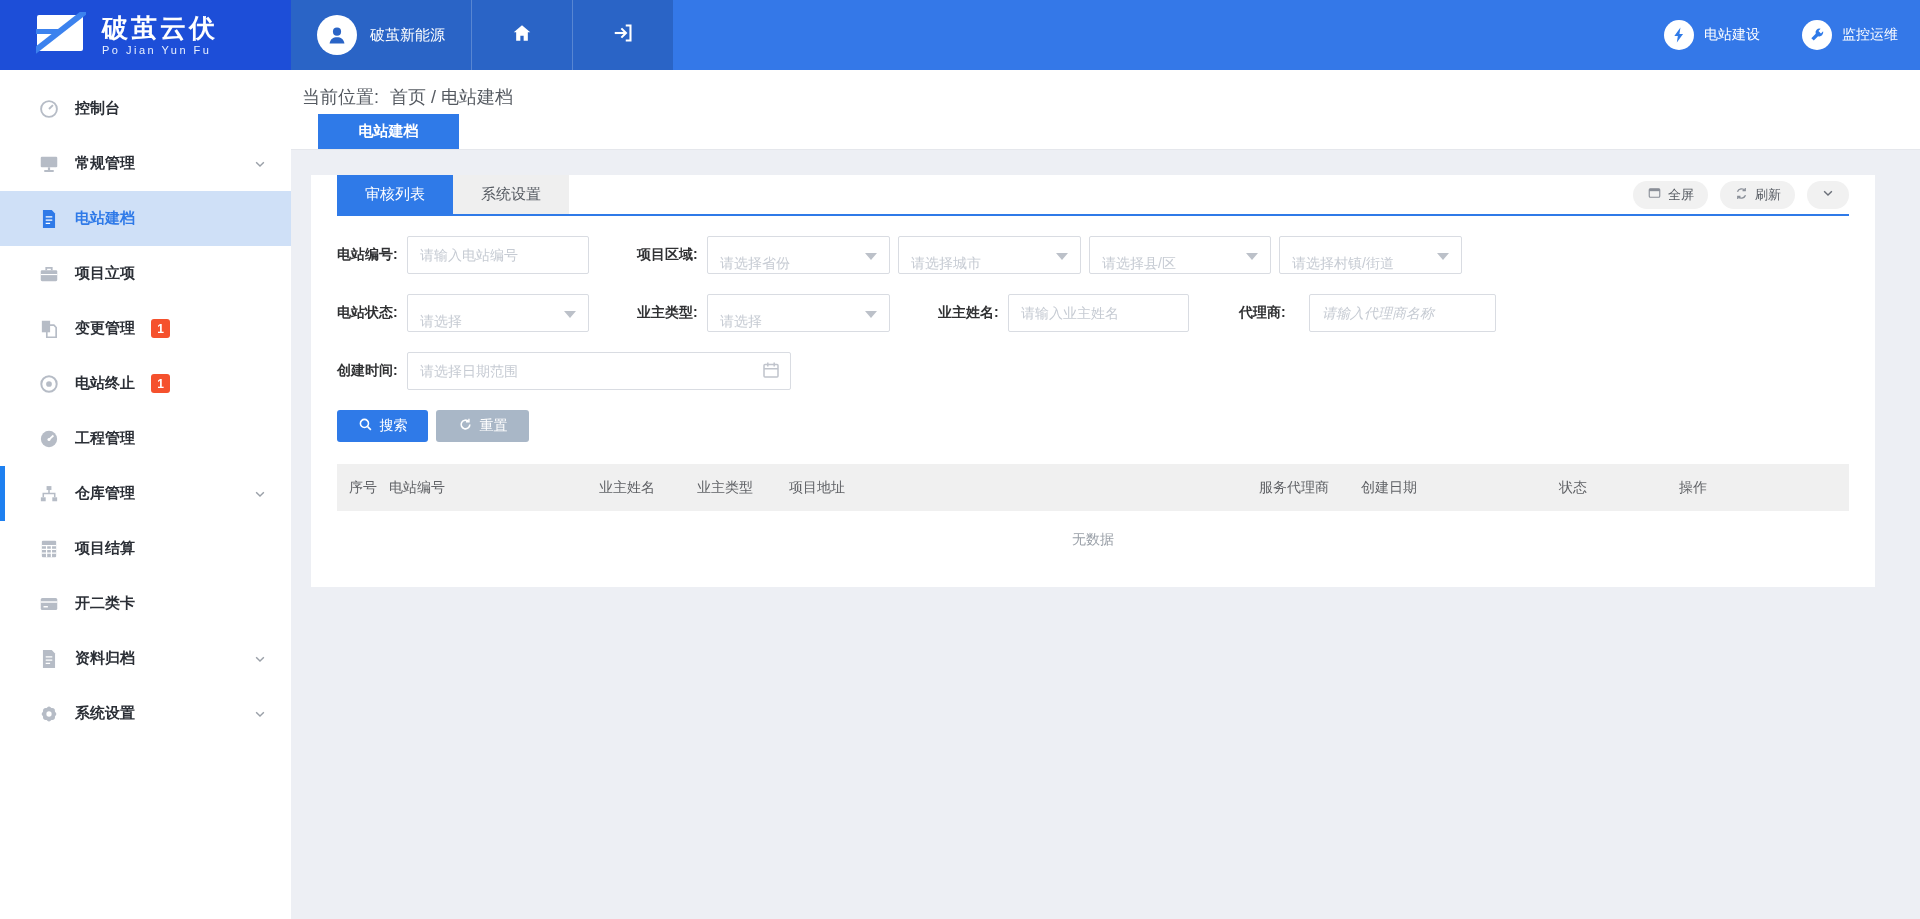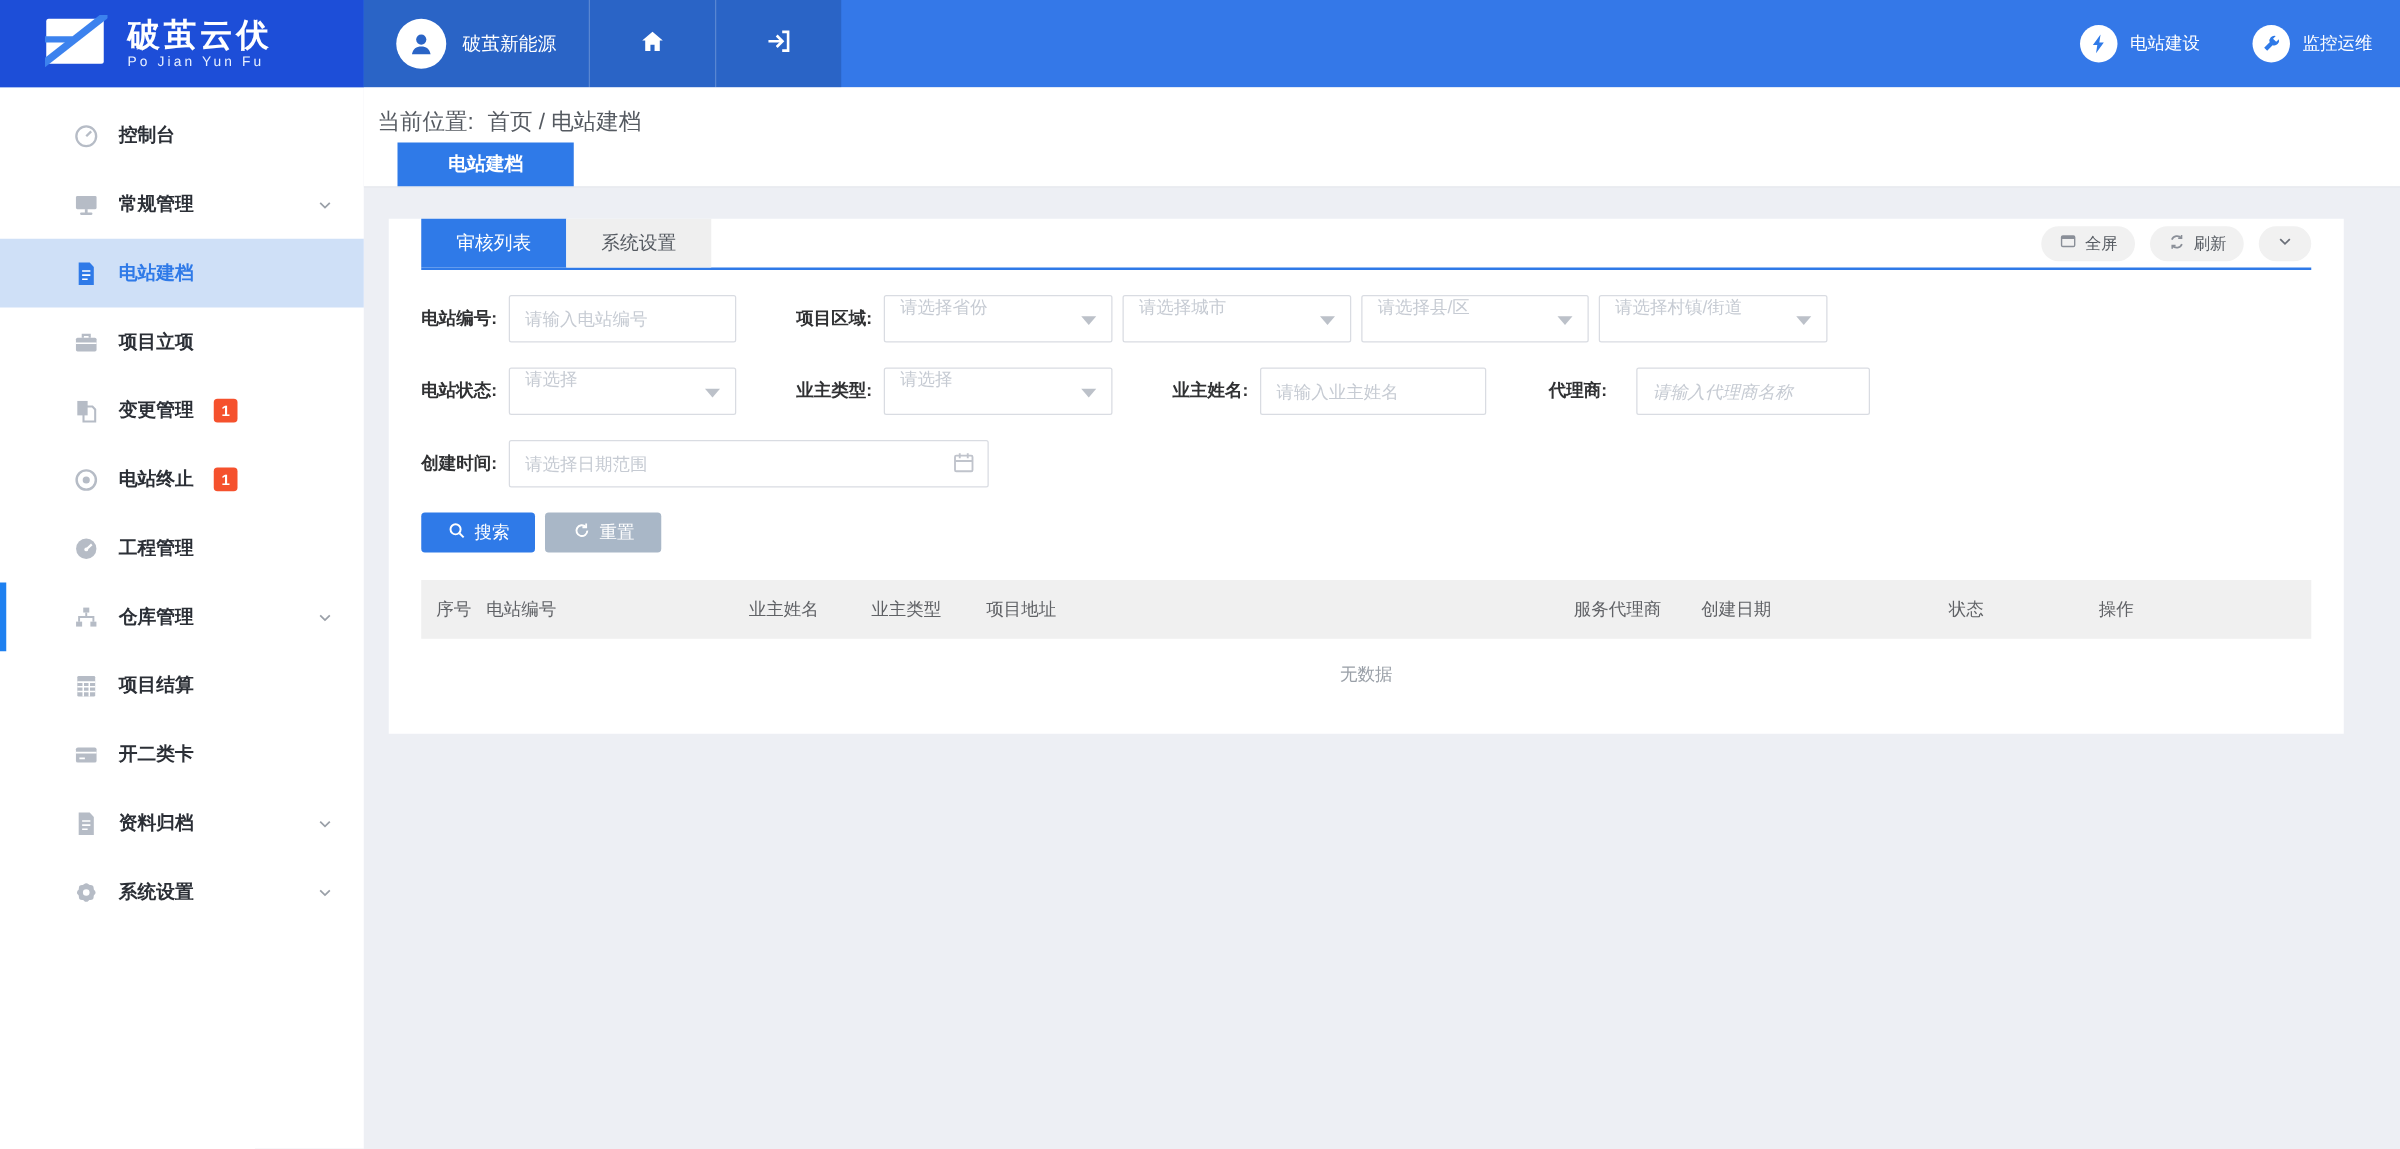--- a/index.html
+++ b/index.html
@@ -20,21 +20,21 @@
   .hd-right { margin-left:auto; display:flex; align-items:center; gap:42px; padding-right:22px; }
   .quick { display:flex; align-items:center; gap:10px; cursor:pointer; }
   .quick .circ { width:30px; height:30px; border-radius:50%; background:#fff; display:flex; align-items:center; justify-content:center; }
   .quick .ql { color:#fff; font-size:14px; }
 
   
   .body-row { display:flex; height:849px; }
 
   
   .sidebar { width:291px; background:#fff; flex:none; padding-top:11px; position:relative; }
-  .side-item { height:55px; display:flex; align-items:center; padding-left:58px; padding-right:24px; cursor:pointer; position:relative; color:#2b2f36; }
+  .side-item { height:55px; display:flex; align-items:center; padding-left:38px; padding-right:24px; cursor:pointer; position:relative; color:#2b2f36; }
   .side-item .s-icon { width:22px; height:22px; margin-right:15px; display:flex; align-items:center; justify-content:center; flex:none; }
   .side-item .s-label { font-size:15px; font-weight:bold; }
   .side-item.active { background:#CFE0F7; color:#2F7AE8; }
   .side-item.active .s-label { color:#2F7AE8; }
   .side-item.highlighted::before { content:""; position:absolute; left:0; top:0; bottom:0; width:5px; background:#1E80F0; }
   .badge { margin-left:16px; min-width:19px; height:19px; background:#F5512D; border-radius:3px; color:#fff; font-size:12px; font-weight:bold; display:flex; align-items:center; justify-content:center; padding:0 4px; }
   .chev { margin-left:auto; display:flex; }
 
   
   .main { flex:1; display:flex; flex-direction:column; background:#EDEFF4; }
@@ -53,21 +53,21 @@
   .tool-btn { height:28px; border-radius:14px; background:#F1F1F1; border:none; display:flex; align-items:center; gap:6px; padding:0 14px; margin-left:12px; font-size:13px; color:#555a61; cursor:pointer; font-family:inherit; }
   .spacer { flex:1; }
 
   
   .filter { padding:20px 26px 0 26px; }
   .f-row { display:flex; align-items:center; margin-bottom:20px; }
   .f-label { font-size:14px; font-weight:bold; color:#303133; width:70px; flex:none; }
   .f-label.w4 { width:62px; }
   .txt { height:38px; border:1px solid #D9DCE2; border-radius:2px; background:#fff; padding:0 12px; font-size:14px; color:#606266; font-family:inherit; outline:none; }
   .txt::placeholder { color:#C6CBD3; }
-  .sel { height:38px; border:1px solid #D9DCE2; border-radius:2px; background:#fff; display:flex; align-items:flex-start; padding:0 28px 0 12px; position:relative; cursor:pointer; }
+  .sel { height:38px; border:1px solid #D9DCE2; border-radius:2px; background:#fff; display:flex; align-items:flex-end; padding:0 28px 0 12px; position:relative; cursor:pointer; }
   .sel .ph { font-size:14px; color:#C6CBD3; white-space:nowrap; overflow:hidden; }
   .sel .caret { position:absolute; right:12px; top:16px; width:0; height:0; border-left:6px solid transparent; border-right:6px solid transparent; border-top:7px solid #BCC1C9; }
   .gap48 { margin-left:48px; }
   .sel + .sel { margin-left:8px; }
   .date-wrap { position:relative; }
   .date-wrap .cal { position:absolute; right:10px; top:8px; }
 
   
   .act-row { display:flex; margin:0 26px; }
   .btn { height:32px; border:none; border-radius:3px; color:#fff; font-size:14px; display:flex; align-items:center; justify-content:center; gap:7px; cursor:pointer; font-family:inherit; }

